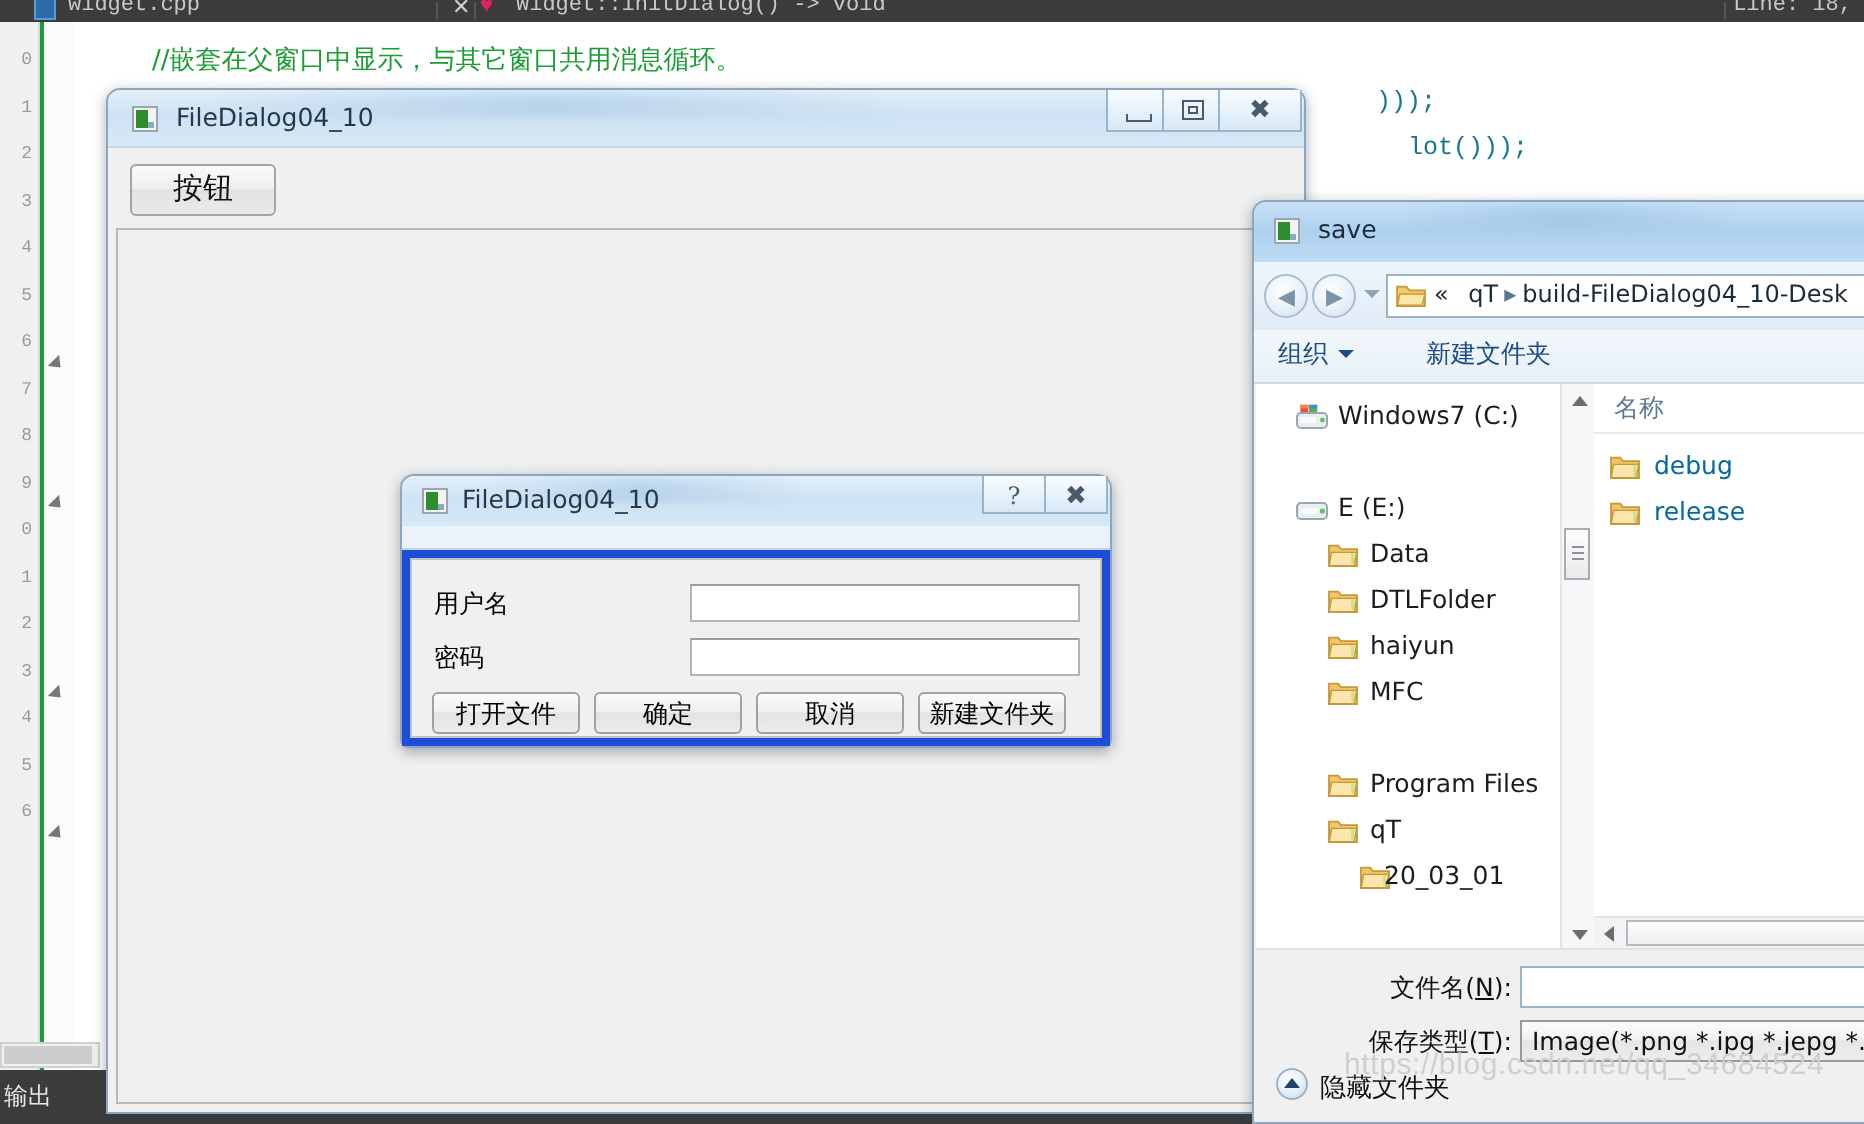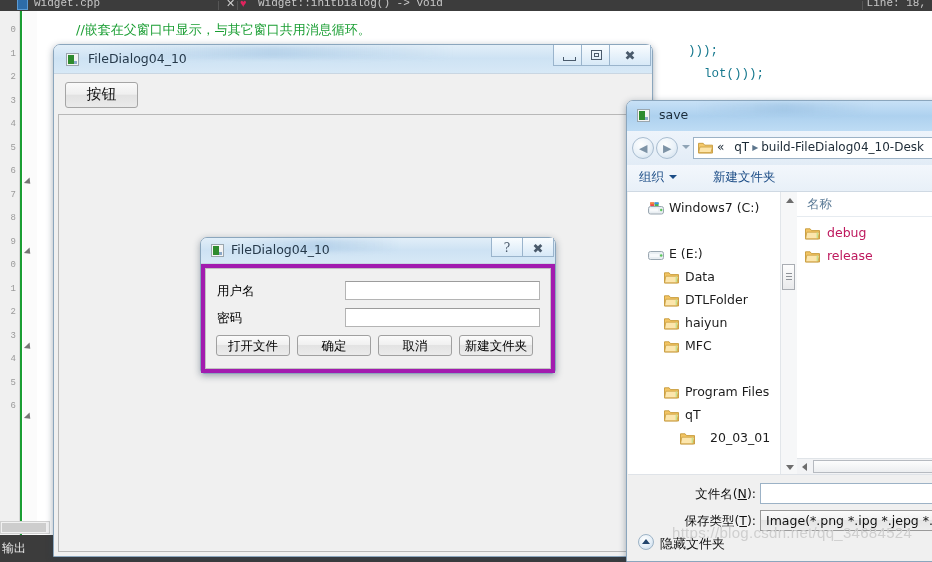--- a/index.html
+++ b/index.html
@@ -90,21 +90,21 @@
     text-align:center;line-height:23px;cursor:default;
   }
   #mainwin-inner{position:absolute;left:4px;top:40px;right:4px;bottom:4px;background:#f0f0f0;border:1px solid #b8b8b8;box-sizing:border-box;}
 
   
   #logindlg{left:200px;top:237px;width:356px;height:137px;}
   #logindlg .aero-frame{border-radius:7px 7px 4px 4px;}
   #logindlg .aero-glass{height:25px;}
   #logindlg .aero-title{top:4px;left:30px;font-size:12.5px;}
   #logindlg .aero-ico{top:6px;left:10px;}
-  #logindlg .aero-client{top:26px;background:#a21caf;}
+  #logindlg .aero-client{top:37px;background:#1d4ed8;}
   #logindlg .winbtns{height:20px;}
   #logindlg .winbtn{width:32px;height:19px;}
   #logindlg-body{position:absolute;left:4px;top:4px;right:4px;bottom:4px;border:1px solid #c2c2c2;background:#f0f0f0;box-sizing:border-box;}
   .form-row{position:absolute;left:11px;right:10px;height:22px;}
   .form-label{position:absolute;left:0;top:2px;font-size:12.5px;color:#000;font-family:"DejaVu Sans","Liberation Sans",sans-serif;}
   .form-input{
     position:absolute;left:128px;right:0;top:0;height:19px;
     background:#ffffff;border:1px solid #b4b4b4;border-top-color:#9c9c9c;box-sizing:border-box;
   }
   .dlg-btnrow{position:absolute;left:10px;top:66px;display:flex;gap:7px;}
@@ -166,21 +166,21 @@
   #navscroll .dn{bottom:0;}
   #navscroll .tri-u{position:absolute;left:5px;top:6px;width:0;height:0;border-left:4px solid transparent;border-right:4px solid transparent;border-bottom:5px solid #6d6d6d;}
   #navscroll .tri-d{position:absolute;left:5px;top:6px;width:0;height:0;border-left:4px solid transparent;border-right:4px solid transparent;border-top:5px solid #6d6d6d;}
   #navscroll .sthumb{position:absolute;left:1px;top:72px;width:13px;height:26px;background:linear-gradient(180deg,#fdfdfd,#e9eaec);border:1px solid #a9adb3;box-sizing:border-box;}
   #navscroll .sthumb::after{content:"";position:absolute;left:3px;top:8px;width:6px;height:1px;background:#8e9298;box-shadow:0 3px 0 #8e9298,0 6px 0 #8e9298;}
 
   #filepane{position:absolute;left:170px;top:61px;right:1px;bottom:86px;background:#ffffff;overflow:hidden;}
   #filepane .colhead{position:absolute;left:10px;top:4px;font-size:12.5px;color:#5a7a96;font-family:"DejaVu Sans","Liberation Sans",sans-serif;}
   #filepane .headline{position:absolute;left:0;right:0;top:24px;height:1px;background:#e6ebf0;}
   .filerow{position:absolute;left:8px;height:22px;white-space:nowrap;}
-  .filerow .flabel{position:absolute;left:22px;top:2px;font-size:12.5px;color:#be185d;font-family:"DejaVu Sans","Liberation Sans",sans-serif;}
+  .filerow .flabel{position:absolute;left:22px;top:2px;font-size:12.5px;color:#0369a1;font-family:"DejaVu Sans","Liberation Sans",sans-serif;}
   #filehscroll{position:absolute;left:170px;right:1px;bottom:86px;height:16px;background:#f2f3f5;border-top:1px solid #e0e4e8;}
   #filehscroll .lft{position:absolute;left:0;top:0;width:14px;height:15px;}
   #filehscroll .tri-l{position:absolute;left:5px;top:4px;width:0;height:0;border-top:4px solid transparent;border-bottom:4px solid transparent;border-right:5px solid #6d6d6d;}
   #filehscroll .hthumb{position:absolute;left:16px;right:2px;top:1px;height:13px;background:linear-gradient(180deg,#fdfdfd,#eceef0);border:1px solid #b6bac0;box-sizing:border-box;}
 
   
   #savefooter{position:absolute;left:1px;right:1px;bottom:1px;height:85px;background:#f0f0f0;border-top:1px solid #dfe3e8;}
   .sf-row{position:absolute;left:0;right:4px;height:22px;}
   .sf-label{position:absolute;right:auto;left:22px;top:3px;font-size:12.5px;color:#111;font-family:"DejaVu Sans","Liberation Sans",sans-serif;text-align:right;width:106px;}
   .sf-label u{text-decoration:underline;}
@@ -467,21 +467,21 @@
           <span class="tlabel" style="left:57px">qT</span>
         </div>
         <div class="treerow" style="top: 236px;">
           <span style="position:absolute;left:52px;top:0;">
             <svg class="fold-ico" viewBox="0 0 15 13">
               <path d="M0.5 1.8h4.6l1.4 1.8h8V12H0.5z" fill="#f3c564" stroke="#c59838" stroke-width=".9"></path>
               <path d="M1.8 5.2h12.6l-1.4 6.6H0.6z" fill="#fce6ad" stroke="#c59838" stroke-width=".7"></path>
               <rect x="11.6" y="5.6" width="1.5" height="5.4" fill="#c9e08c"></rect>
             </svg>
           </span>
-          <span class="tlabel" style="left:82px">20_03_01</span>
+          <span class="tlabel" style="left:64px">20_03_01</span>
         </div>
       </div>
 
     <div id="navscroll">
       <div class="sarrow up">
           <span class="tri-u"></span>
         </div>
       <div class="sthumb"></div>
       <div class="sarrow dn">
           <span class="tri-d"></span>

